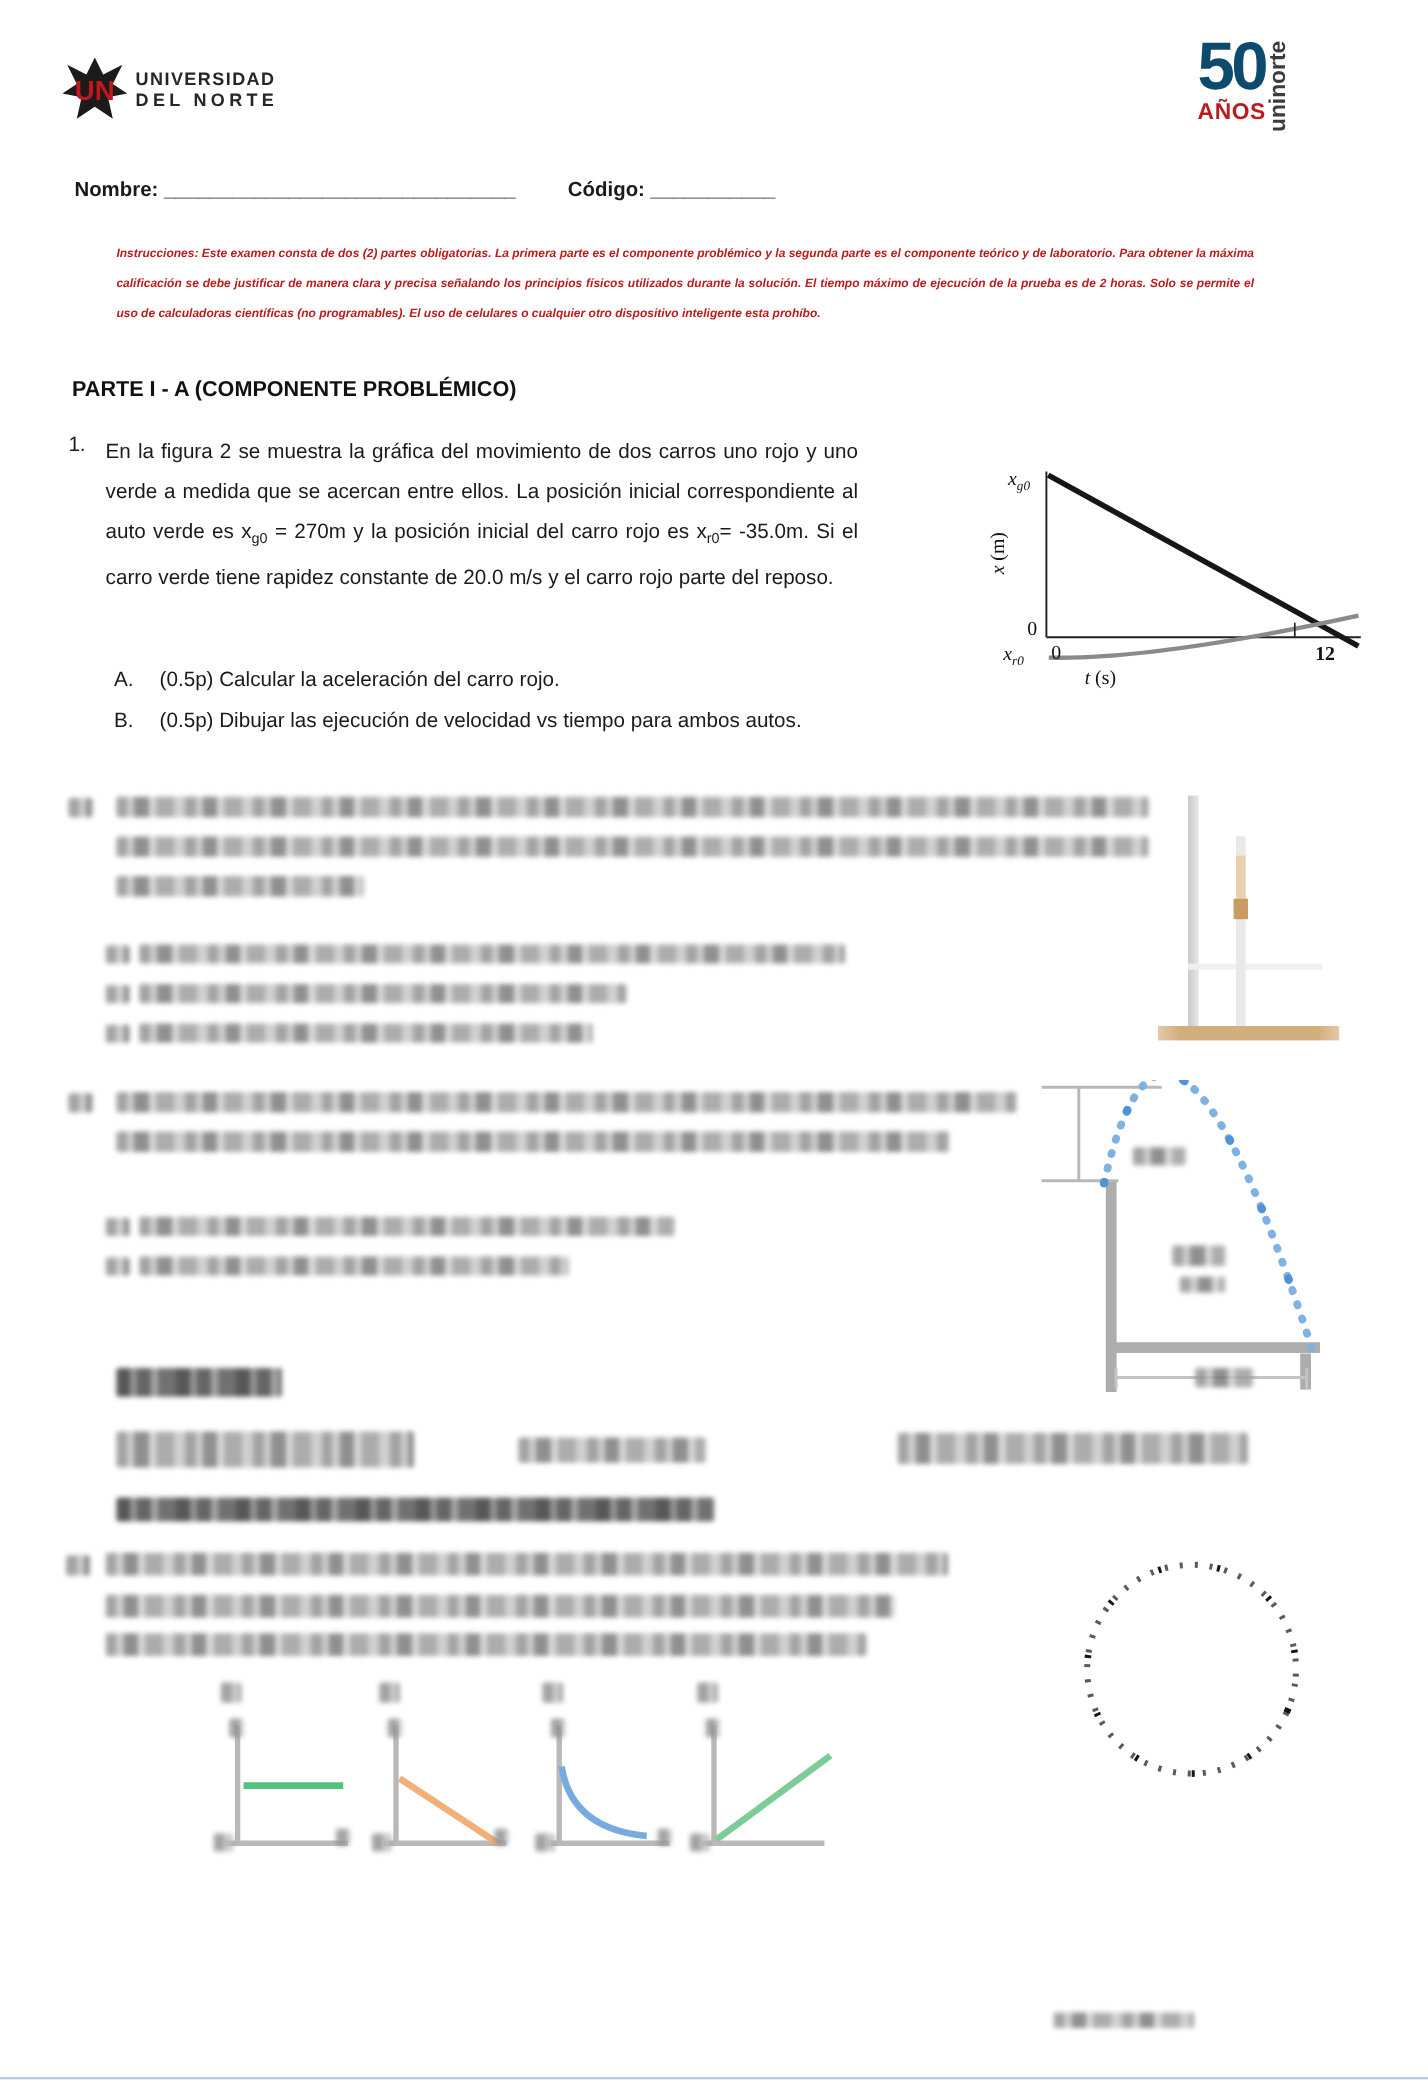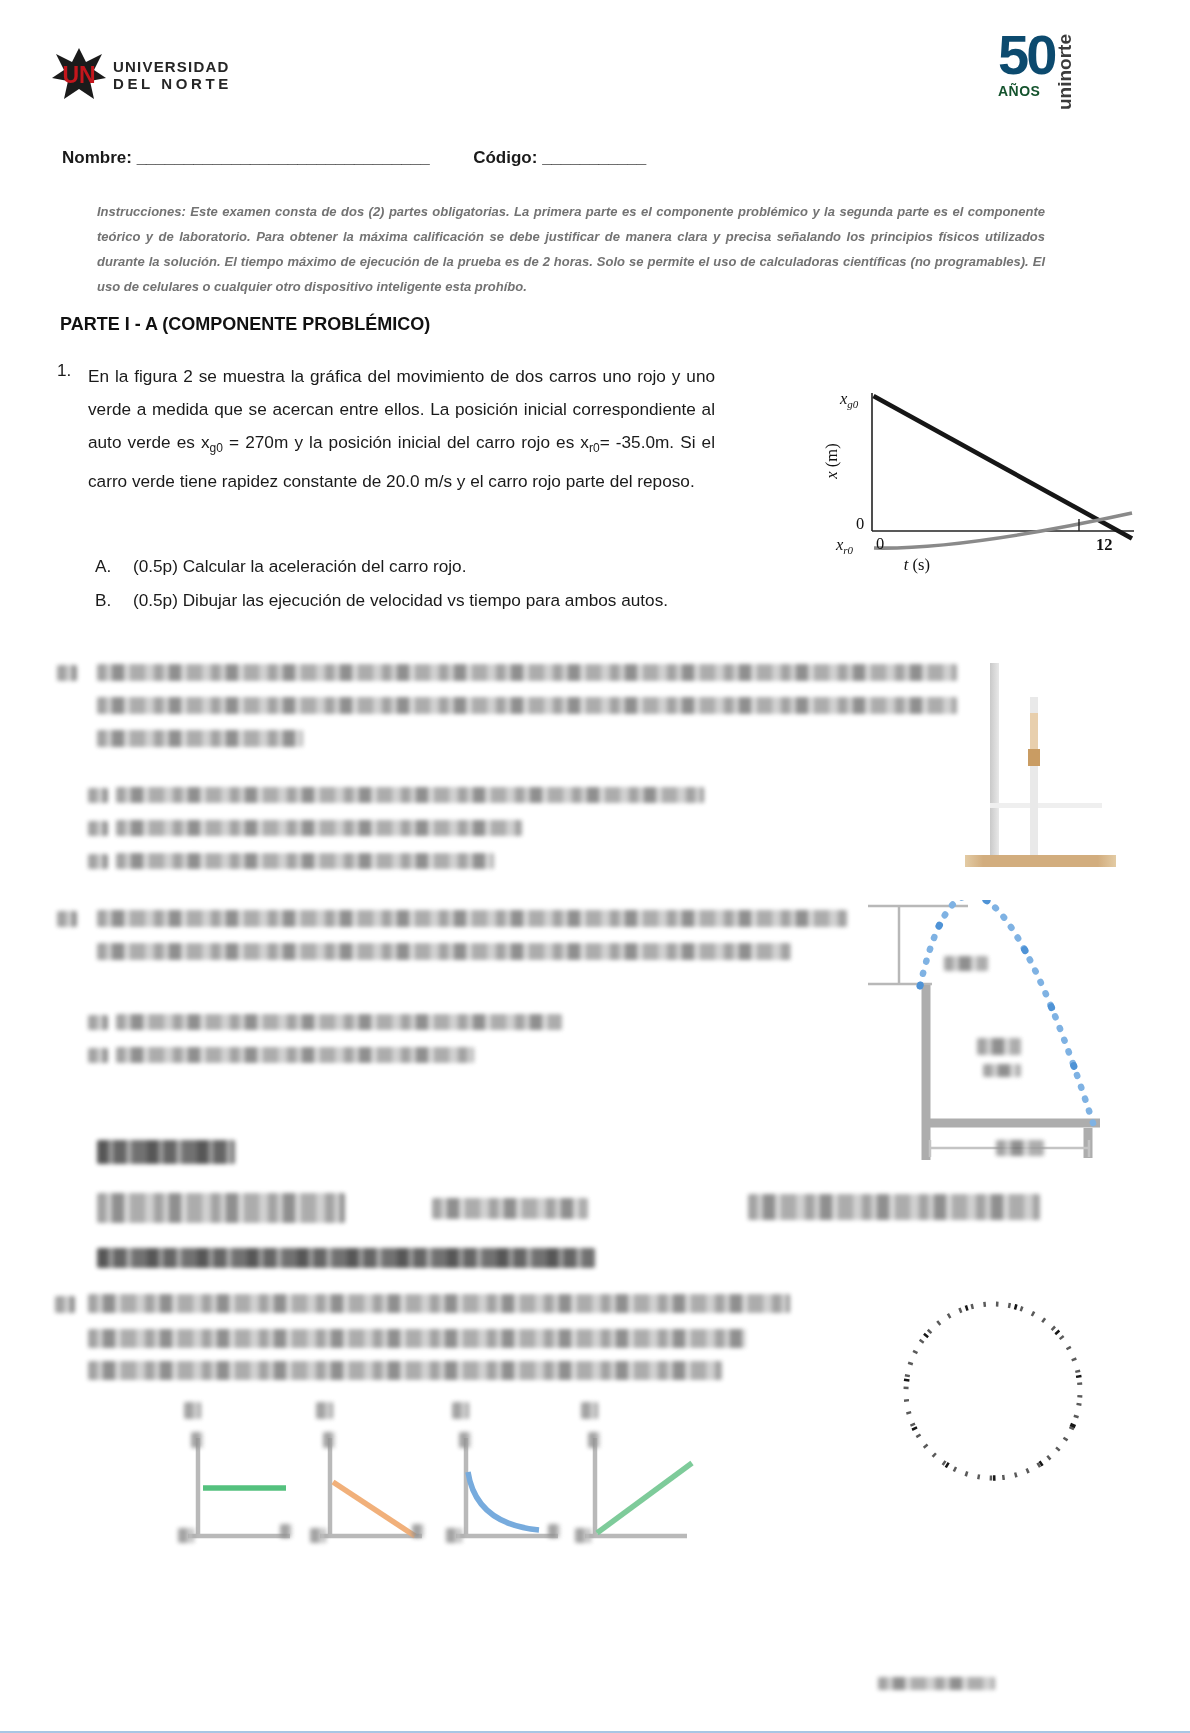--- a/index.html
+++ b/index.html
@@ -8,31 +8,31 @@
 
   
   .logo-wrap{position:absolute;left:52px;top:48px;display:flex;align-items:center;gap:7px;}
   .logo-text{font-weight:bold;color:#262626;font-size:15px;line-height:17px;}
   .logo-text .l1{letter-spacing:1.2px;}
   .logo-text .l2{letter-spacing:3.6px;}
   .title{position:absolute;left:40px;top:66px;width:1110px;text-align:center;
          font-size:21px;font-weight:bold;color:#111;}
   .anniv{position:absolute;left:998px;top:30px;display:flex;align-items:flex-start;}
   .anniv-50{font-size:56px;line-height:50px;font-weight:bold;color:#0c4a6e;letter-spacing:-3px;}
-  .anniv-anos{font-size:14px;font-weight:bold;color:#14532d;letter-spacing:.5px;margin-top:3px;}
+  .anniv-anos{font-size:19px;font-weight:bold;color:#b91c1c;letter-spacing:.5px;margin-top:3px;}
   .anniv-brand{writing-mode:vertical-rl;transform:rotate(180deg);font-size:19px;line-height:19px;
                font-weight:bold;color:#3c3c3c;margin-left:1px;height:84px;text-align:center;}
 
   
   .form-row{position:absolute;left:62px;top:148px;font-size:17px;font-weight:bold;white-space:nowrap;}
   .form-row .gap{display:inline-block;width:34px;}
 
   
-  .instructions{position:absolute;left:97px;top:199px;width:948px;font-size:13px;font-weight:bold;
-                font-style:italic;line-height:25px;text-align:justify;color:#737373;}
+  .instructions{position:absolute;left:97px;top:199px;width:948px;font-size:10px;font-weight:bold;
+                font-style:italic;line-height:25px;text-align:justify;color:#b91c1c;}
 
   .part1-heading{position:absolute;left:60px;top:314px;font-size:18px;font-weight:bold;color:#111;}
 
   
   .q1-number{position:absolute;left:57px;top:360px;font-size:17.2px;}
   .q1-text{position:absolute;left:88px;top:360px;width:627px;font-size:17.2px;line-height:33px;
            text-align:justify;}
   .q1-text sub{font-size:12px;}
   .q-item{position:absolute;left:95px;font-size:17.2px;display:flex;}
   .q-item-label{width:38px;flex:none;}

